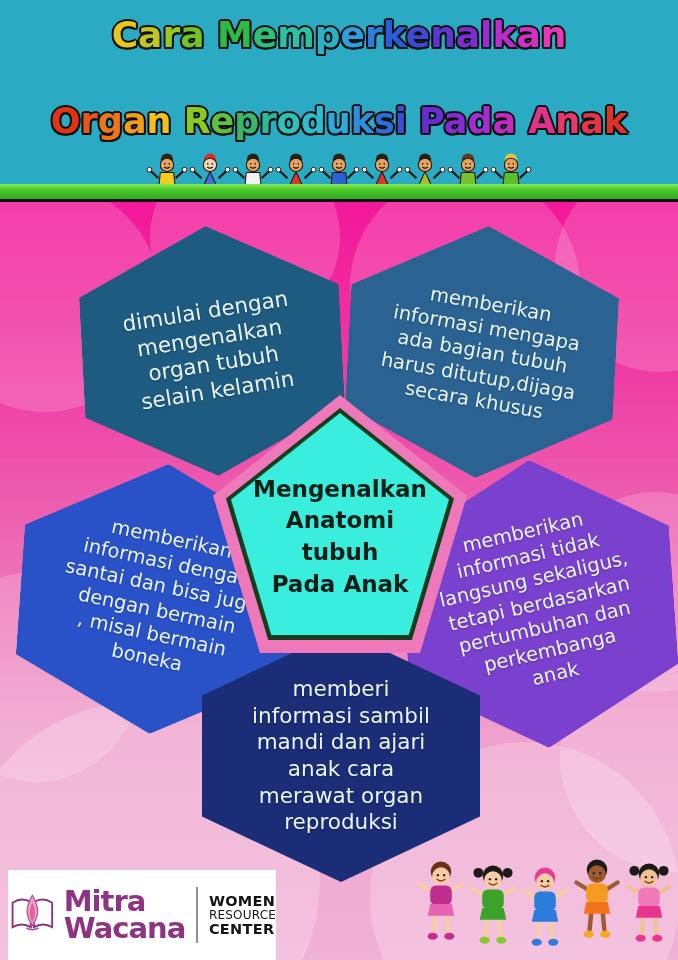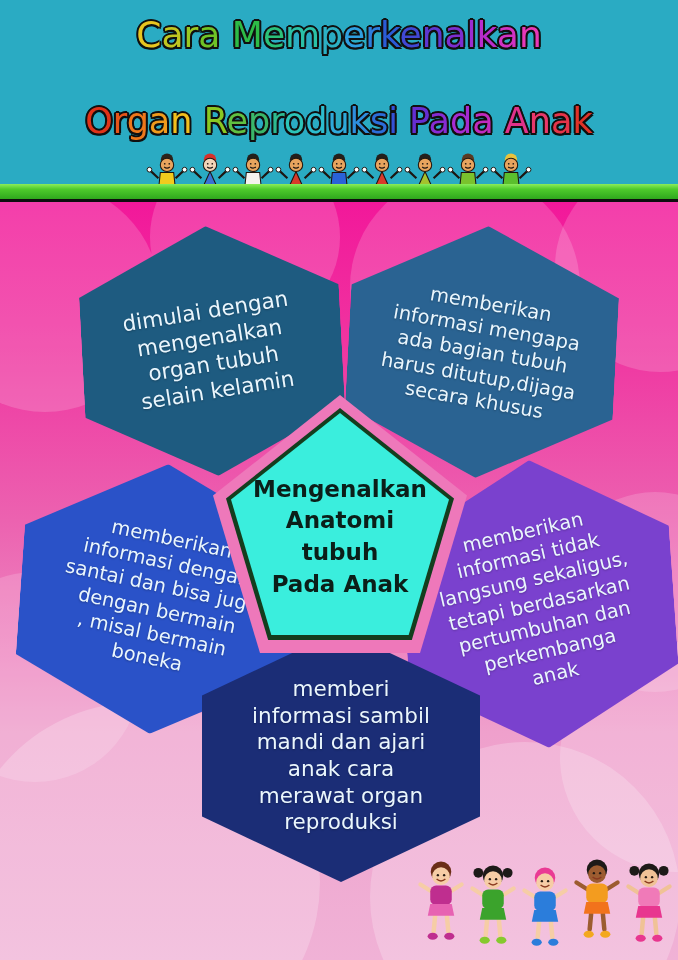--- a/index.html
+++ b/index.html
@@ -7,21 +7,21 @@
     position:relative;width:678px;height:960px;overflow:hidden;
     font-family:"DejaVu Sans","Liberation Sans",sans-serif;
     background:#ec62b0;
   }
   
   .header{
     position:absolute;left:0;top:0;width:678px;height:184px;
     background:#2aabc3;text-align:center;
   }
   .title-line{
-    font-weight:normal;font-size:36px;line-height:43px;letter-spacing:0px;
+    font-weight:bold;font-size:36px;line-height:43px;letter-spacing:0px;
     text-shadow:2px 0 #101010,-2px 0 #101010,0 2px #101010,0 -2px #101010,
       1.5px 1.5px #101010,-1.5px 1.5px #101010,1.5px -1.5px #101010,-1.5px -1.5px #101010;
     white-space:nowrap;
   }
   .title-line.l1{padding-top:13px;}
   .title-line.l2{font-size:35px;margin-top:44px;}
   .kids-row{
     margin-top:7px;display:flex;justify-content:center;align-items:flex-end;gap:1px;
   }
   .kids-row svg{display:block;}
@@ -312,20 +312,39 @@
     <div class="pent pent-halo"></div>
     <div class="pent pent-outer" style="background: rgb(20, 61, 30);">
       <div class="pent pent-inner" style="background: rgb(58, 238, 221);">
         <div class="pent-text">Mengenalkan
 Anatomi
 tubuh
 Pada Anak</div>
       </div>
     </div>
 
+    <div class="logo-box">
+      <svg width="58" height="52" viewBox="0 0 64 56">
+        <path d="M6 12 Q18 4 30 11 L30 44 Q18 37 6 44 Z" fill="#ffffff" stroke="#8d3483" stroke-width="2.5"></path>
+        <path d="M58 12 Q46 4 34 11 L34 44 Q46 37 58 44 Z" fill="#ffffff" stroke="#8d3483" stroke-width="2.5"></path>
+        <path d="M32 2 C28 10 25 15 25 23 C25 32 28.5 36 32 42 C35.5 36 39 32 39 23 C39 15 36 10 32 2 Z" fill="#f0a0c4" stroke="#b9488e" stroke-width="1.5"></path>
+        <path d="M32 12 C30 17 28.5 20 28.5 25 C28.5 31 30 33.5 32 37 C34 33.5 35.5 31 35.5 25 C35.5 20 34 17 32 12 Z" fill="#d9669f"></path>
+        <path d="M24 45 Q32 50 40 45" stroke="#b9488e" stroke-width="2" fill="none"></path>
+      </svg>
+      <div class="logo-name">
+        <div>Mitra</div>
+        <div>Wacana</div>
+      </div>
+      <div class="logo-divider"></div>
+      <div class="logo-tagline">
+        <div class="tag-bold">WOMEN</div>
+        <div class="tag-reg">RESOURCE</div>
+        <div class="tag-bold">CENTER</div>
+      </div>
+    </div>
 
     <div class="kids-bottom">
         <svg width="52" height="90" viewBox="0 0 50 92">
 
     <circle cx="25" cy="12" r="10.5" fill="#6b2e17"></circle>
     <line x1="15" y1="32" x2="4" y2="25" stroke="#f6cda6" stroke-width="4.4" stroke-linecap="round"></line>
     <line x1="35" y1="32" x2="46" y2="25" stroke="#f6cda6" stroke-width="4.4" stroke-linecap="round"></line>
     <line x1="19" y1="57" x2="17.5" y2="73" stroke="#f6cda6" stroke-width="4.6" stroke-linecap="round"></line>
     <line x1="31" y1="57" x2="32.5" y2="73" stroke="#f6cda6" stroke-width="4.6" stroke-linecap="round"></line>
     <rect x="14" y="26" width="22" height="20" rx="6" fill="#bf2e8f"></rect>

